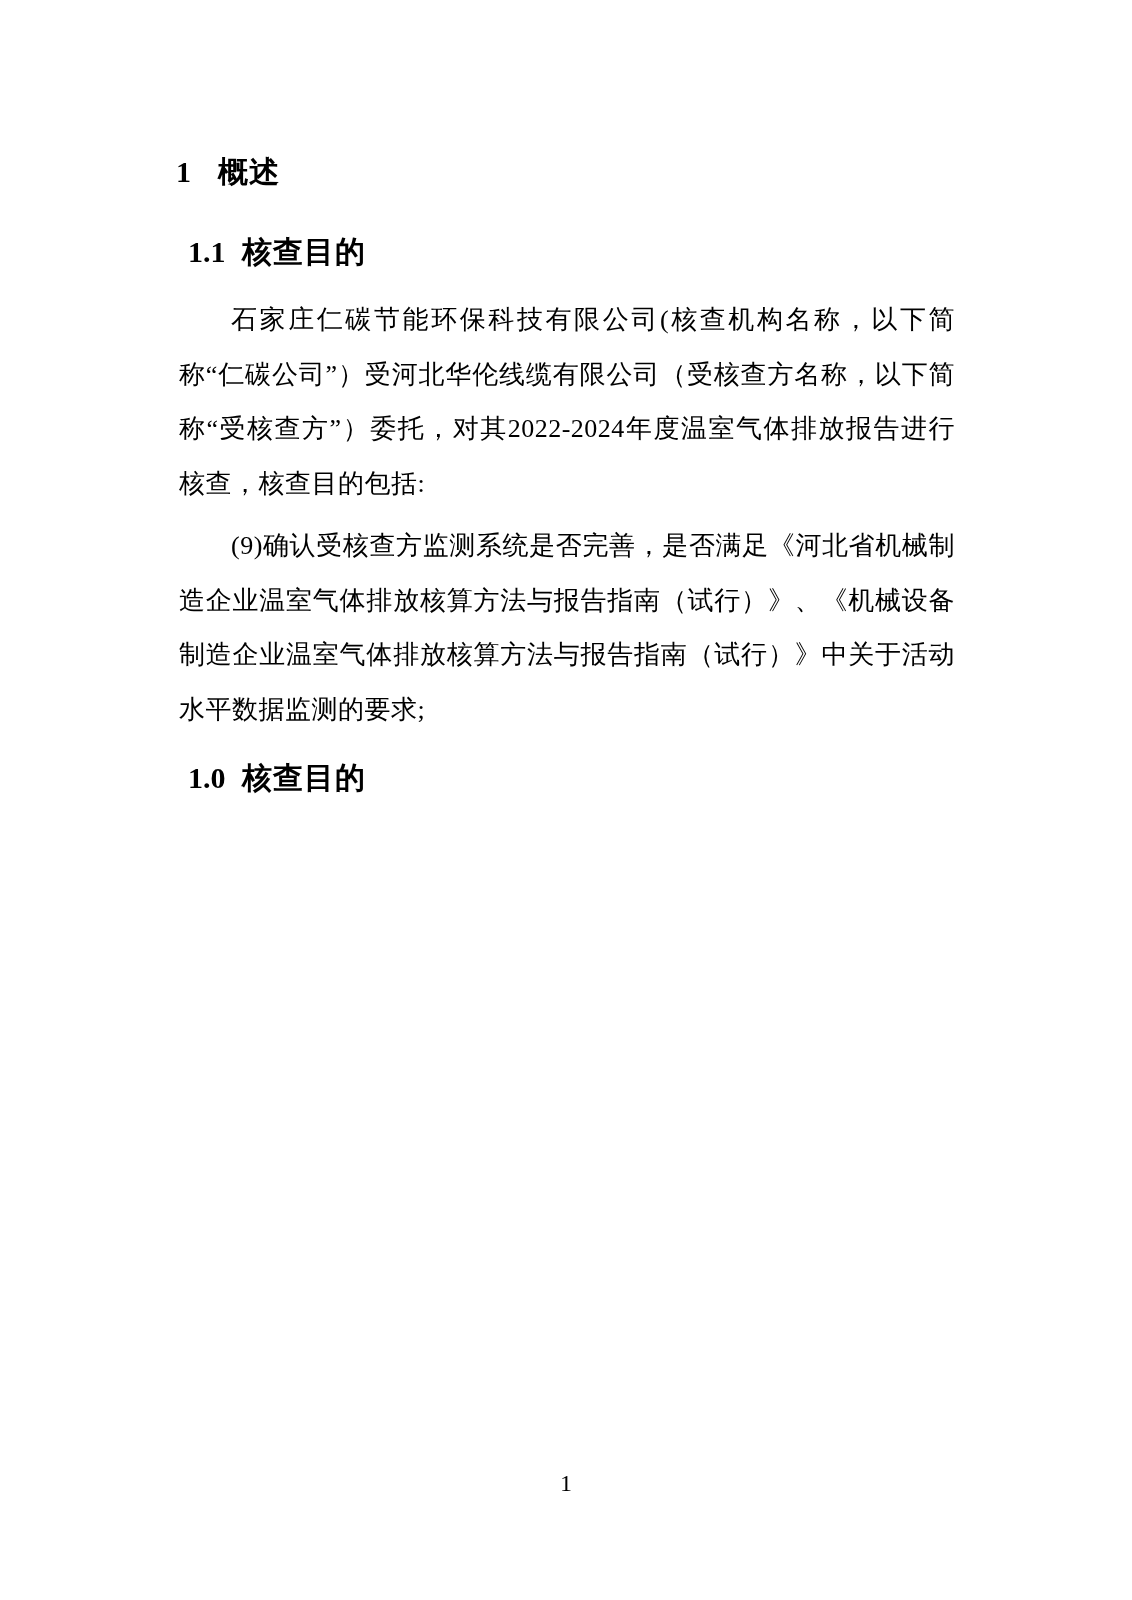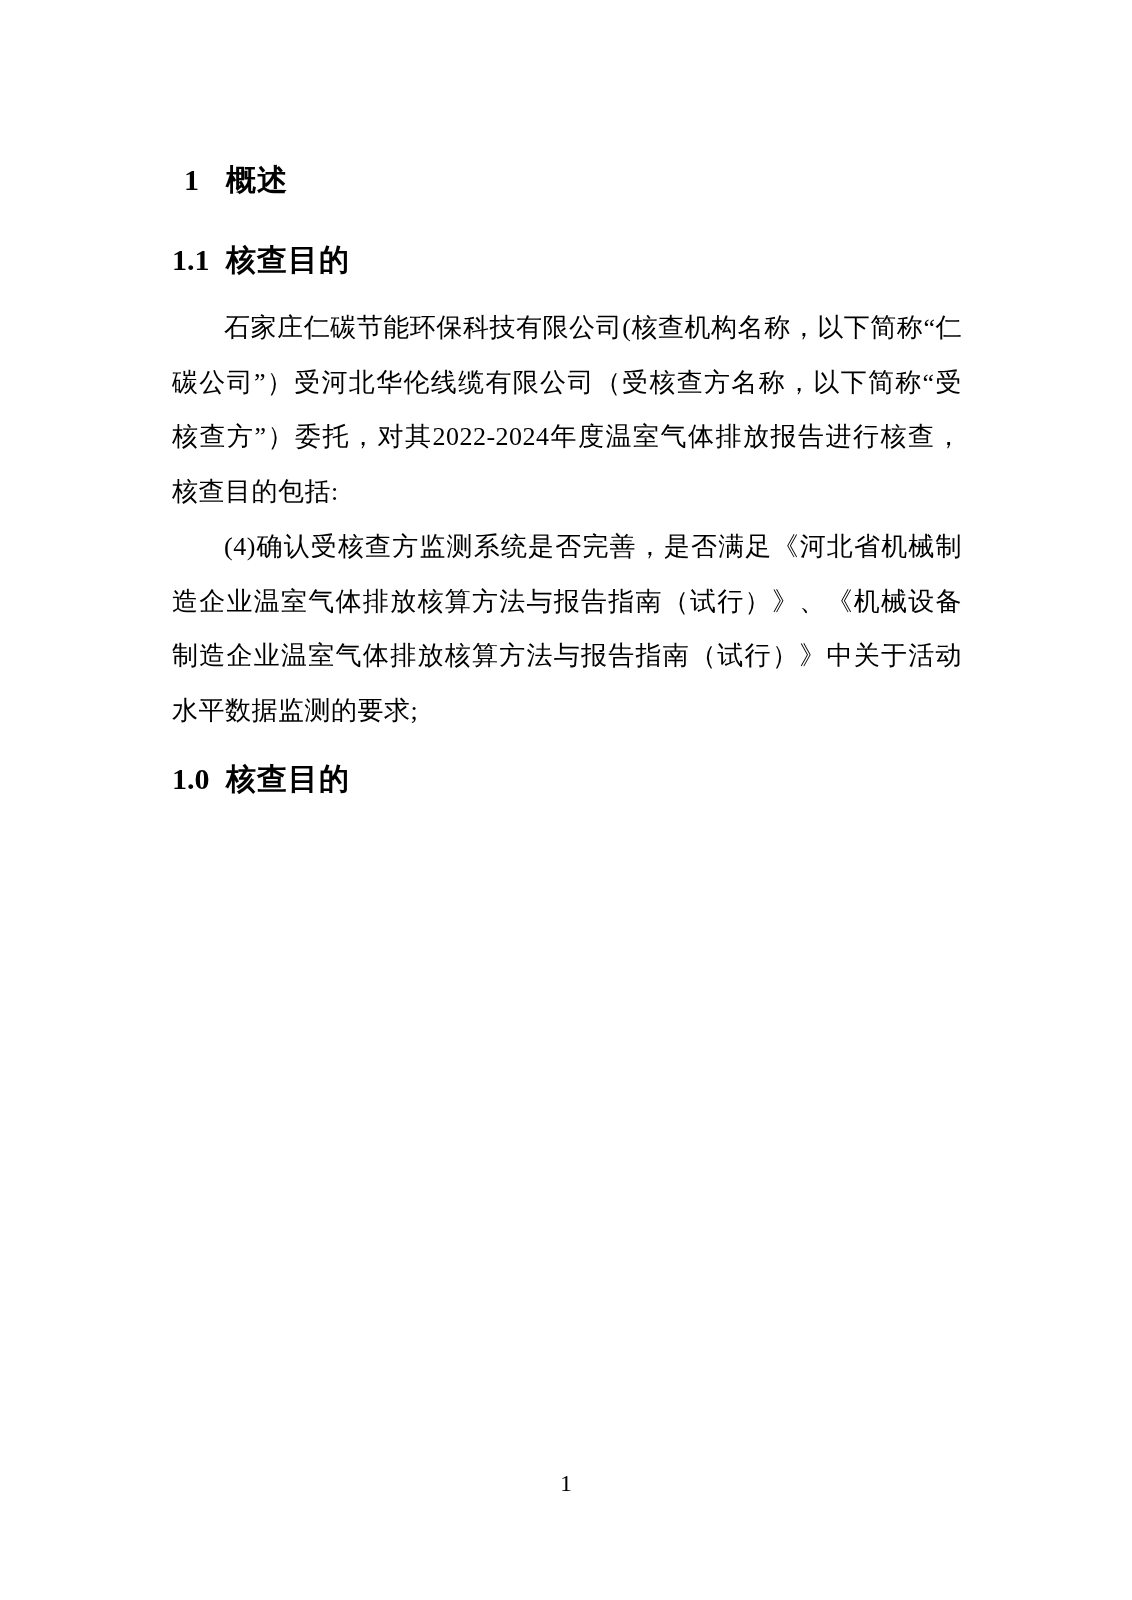--- a/index.html
+++ b/index.html
@@ -20,47 +20,47 @@
     width: 1132px;
     height: 1600px;
     box-sizing: border-box;
     padding: 150px 170px 0 172px;
     background: #ffffff;
   }
   h1.chapter-heading {
     font-size: 30px;
     line-height: 36px;
     font-weight: 700;
-    margin: 12px;
+    margin: 4px;
     letter-spacing: 1px;
   }
   h1.chapter-heading .h-num {
     display: inline-block;
     width: 42px;
     letter-spacing: 0;
   }
   h2.section-heading {
     font-size: 30px;
     line-height: 36px;
     font-weight: 700;
-    margin: 44px 0 0 0;
+    margin: 44px 0 0 16px;
     letter-spacing: 1px;
   }
   h2.section-heading .h-num {
     display: inline-block;
     width: 54px;
     letter-spacing: 0;
   }
   h2.section-heading.second {
     margin-top: 22px;
   }
   p.body-para {
     font-size: 26px;
     line-height: 54.7px;
-    margin: 0;
+    margin: 7px;
     text-align: justify;
     text-justify: inter-character;
     text-indent: 2em;
     letter-spacing: 0.5px;
     word-break: break-all;
   }
   p.body-para.first-after-heading {
     margin-top: 23px;
   }
   .page-number {
@@ -78,21 +78,21 @@
 
 <div class="page">
 
   <h1 class="chapter-heading"><span class="h-num">1</span><span>概述</span></h1>
 
   <h2 class="section-heading"><span class="h-num">1.1</span><span>核查目的</span></h2>
 
   <p class="body-para first-after-heading">石家庄仁碳节能环保科技有限公司(核查机构名称，以下简称“仁碳公司”）受河北华伦线缆有限公司（受核查方名称，以下简称“受核查方”）委托，对其2022-2024年度温室气体排放报告进行核查，核查目的包括:</p>
 
 
-  <p class="body-para">(4)确认受核查方监测系统是否完善，是否满足《河北省机械制造企业温室气体排放核算方法与报告指南（试行）》、《机械设备制造企业温室气体排放核算方法与报告指南（试行）》中关于活动水平数据监测的要求;</p>
+  <p class="body-para">(9)确认受核查方监测系统是否完善，是否满足《河北省机械制造企业温室气体排放核算方法与报告指南（试行）》、《机械设备制造企业温室气体排放核算方法与报告指南（试行）》中关于活动水平数据监测的要求;</p>
 
 
   <h2 class="section-heading second"><span class="h-num">1.0</span><span>核查目的</span></h2>
 
 
   <div class="page-number">1</div>
 
 </div>
 
 </body></html>

